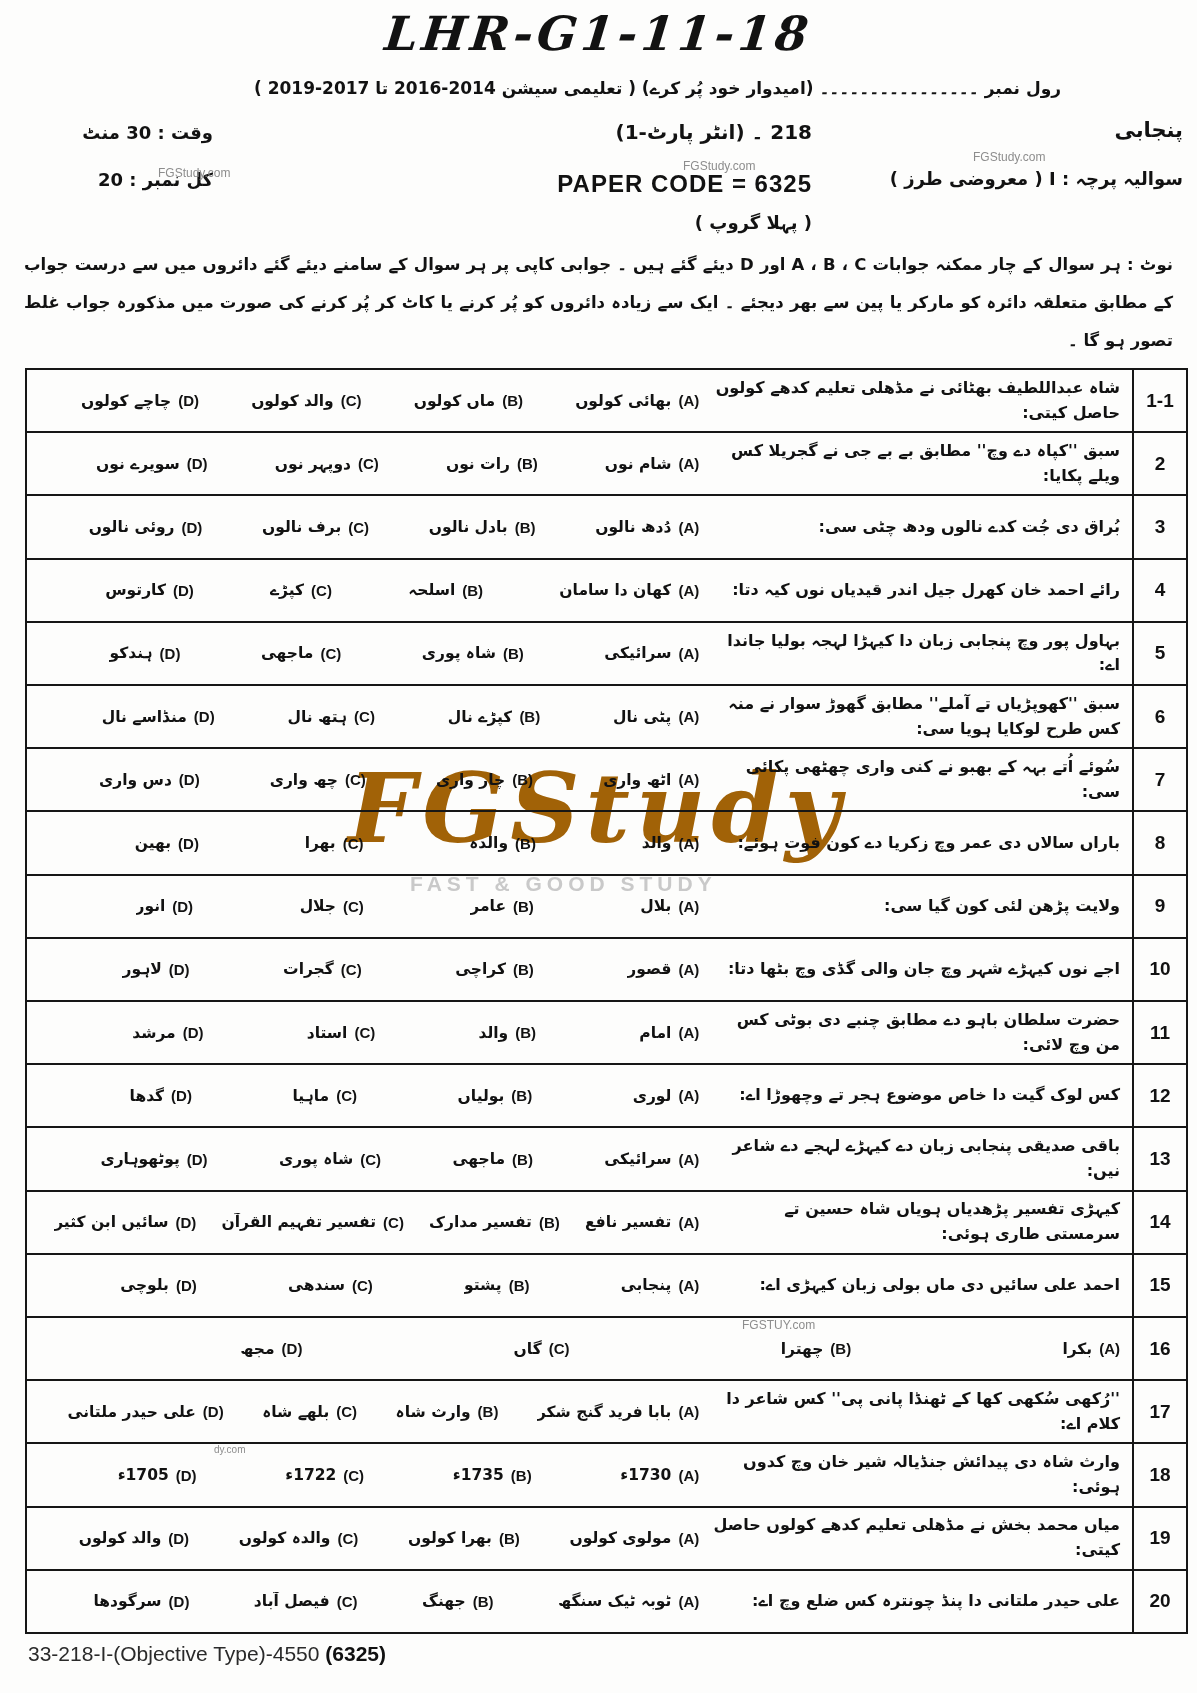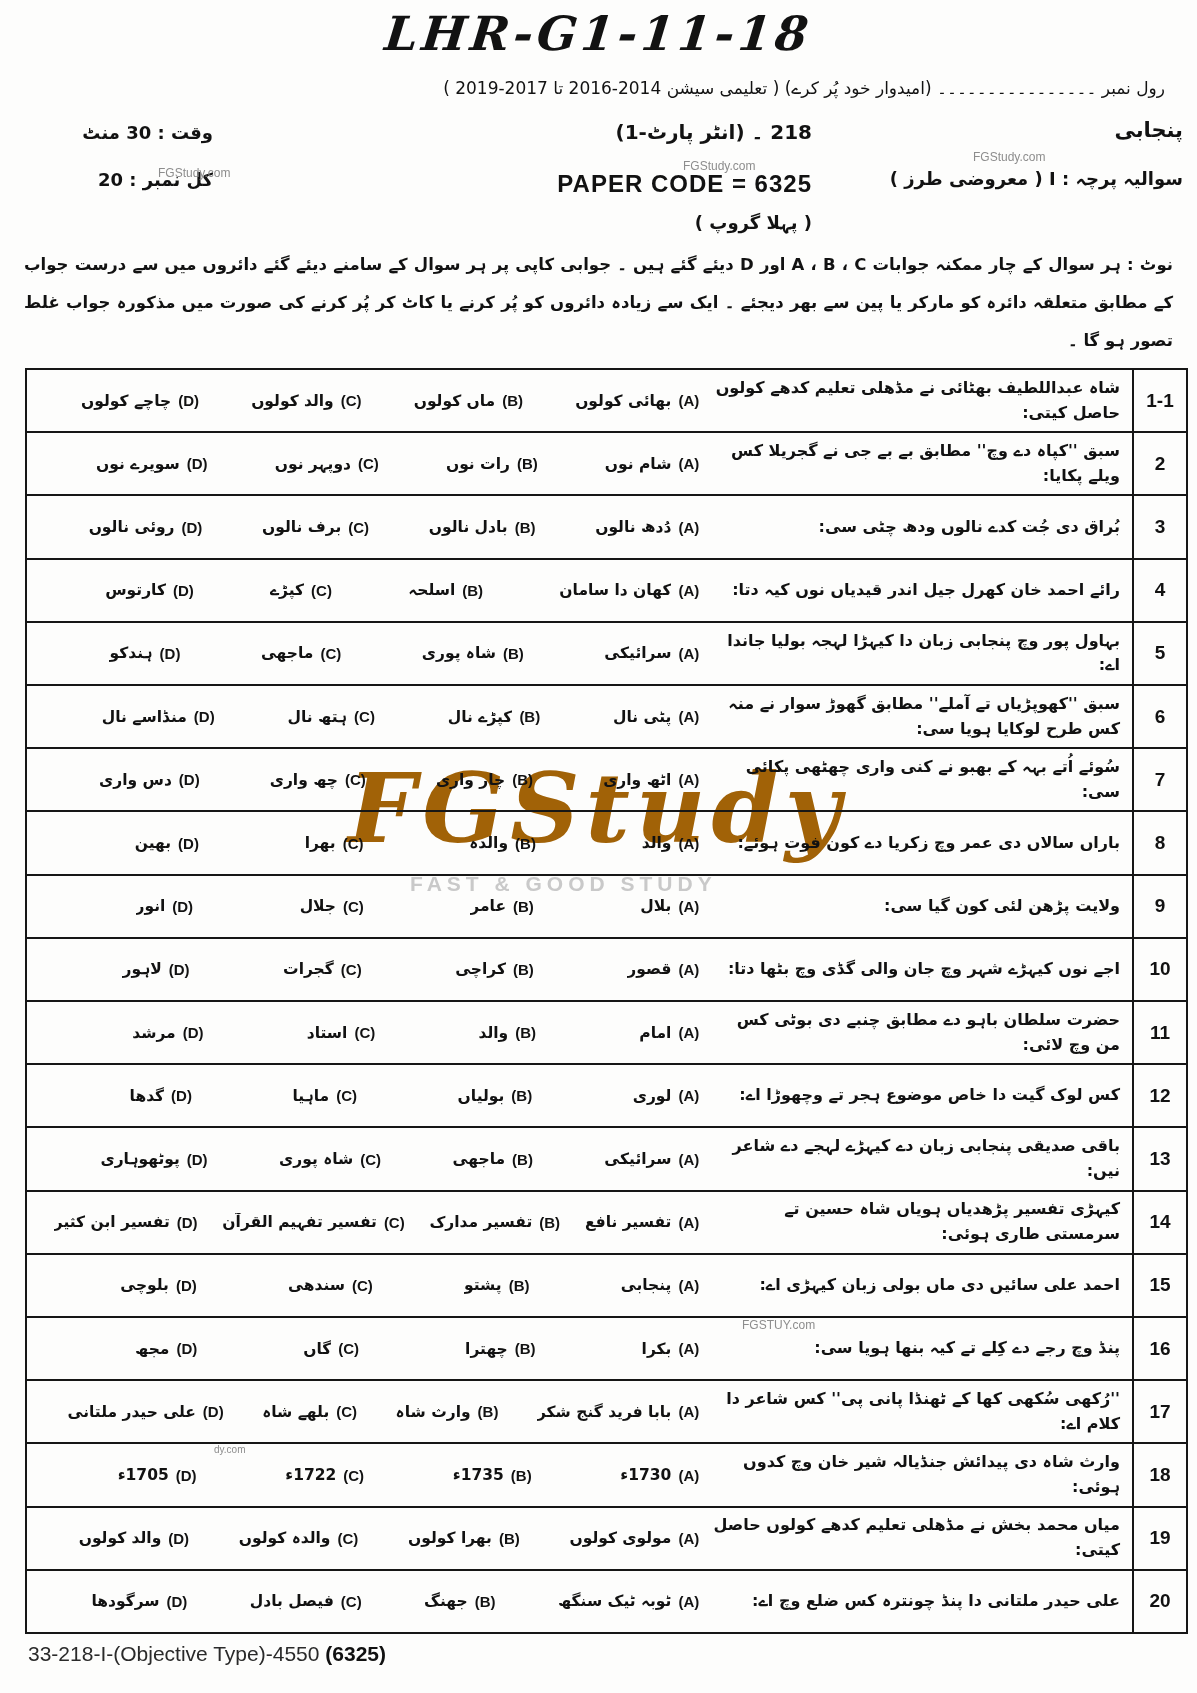--- a/index.html
+++ b/index.html
@@ -8,22 +8,22 @@
     background:#fdfdfc;color:#121212;overflow:hidden;
     font-family:"DejaVu Sans",sans-serif;
   }
   
   .hand-title{
     position:absolute;top:6px;left:0;width:100%;text-align:center;
     font-family:"DejaVu Serif",serif;font-size:47px;font-weight:700;font-style:italic;
     transform:skewX(-6deg);letter-spacing:4px;
   }
   .roll-line{
-    position:absolute;top:78px;right:32px;left:150px;direction:rtl;text-align:right;
-    font-size:17px;font-weight:400;white-space:nowrap;
+    position:absolute;top:78px;right:32px;left:150px;direction:rtl;text-align:center;
+    font-size:17px;font-weight:700;white-space:nowrap;
   }
   .hdr-right{position:absolute;top:118px;right:14px;width:330px;direction:rtl;text-align:right;}
   .hdr-right .subject{font-size:21px;font-weight:700;padding-left:6px;}
   .hdr-right .paper-line{font-size:18px;font-weight:700;margin-top:26px;}
   .hdr-center{position:absolute;top:120px;left:388px;width:424px;text-align:right;}
   .hdr-center .center-line{direction:rtl;font-size:20px;font-weight:700;}
   .hdr-center .paper-code{font-size:24px;font-weight:700;margin-top:26px;letter-spacing:1px;
     font-family:"Liberation Sans","DejaVu Sans",sans-serif;}
   .hdr-center .group-line{direction:rtl;font-size:18px;font-weight:700;margin-top:14px;}
   .hdr-left{position:absolute;top:122px;left:18px;width:195px;direction:rtl;text-align:right;}
@@ -418,21 +418,21 @@
       <span class="opt">
         <span class="letter">(B)</span>
         <span class="otext">تفسیر مدارک</span>
       </span>
       <span class="opt">
         <span class="letter">(C)</span>
         <span class="otext">تفسیر تفہیم القرآن</span>
       </span>
       <span class="opt">
         <span class="letter">(D)</span>
-        <span class="otext">تفسیر ابن کثیر</span>
+        <span class="otext">سائیں ابن کثیر</span>
       </span>
     </div>
     <div class="cell-num">14</div>
   </div>
 
   <div class="row">
     <div class="cell-q">
       <span class="qtext">احمد علی سائیں دی ماں بولی زبان کیہڑی اے:</span>
       <span class="opt">
         <span class="letter">(A)</span>
@@ -449,21 +449,20 @@
       <span class="opt">
         <span class="letter">(D)</span>
         <span class="otext">بلوچی</span>
       </span>
     </div>
     <div class="cell-num">15</div>
   </div>
 
   <div class="row">
     <div class="cell-q">
-      <span class="qtext">پنڈ وچ رجے دے کِلے تے کیہ بنھا ہویا سی:</span>
       <span class="opt">
         <span class="letter">(A)</span>
         <span class="otext">بکرا</span>
       </span>
       <span class="opt">
         <span class="letter">(B)</span>
         <span class="otext">چھترا</span>
       </span>
       <span class="opt">
         <span class="letter">(C)</span>
@@ -552,21 +551,21 @@
       <span class="opt">
         <span class="letter">(A)</span>
         <span class="otext">ٹوبہ ٹیک سنگھ</span>
       </span>
       <span class="opt">
         <span class="letter">(B)</span>
         <span class="otext">جھنگ</span>
       </span>
       <span class="opt">
         <span class="letter">(C)</span>
-        <span class="otext">فیصل بادل</span>
+        <span class="otext">فیصل آباد</span>
       </span>
       <span class="opt">
         <span class="letter">(D)</span>
         <span class="otext">سرگودھا</span>
       </span>
     </div>
     <div class="cell-num">20</div>
   </div>
 </div>
 

